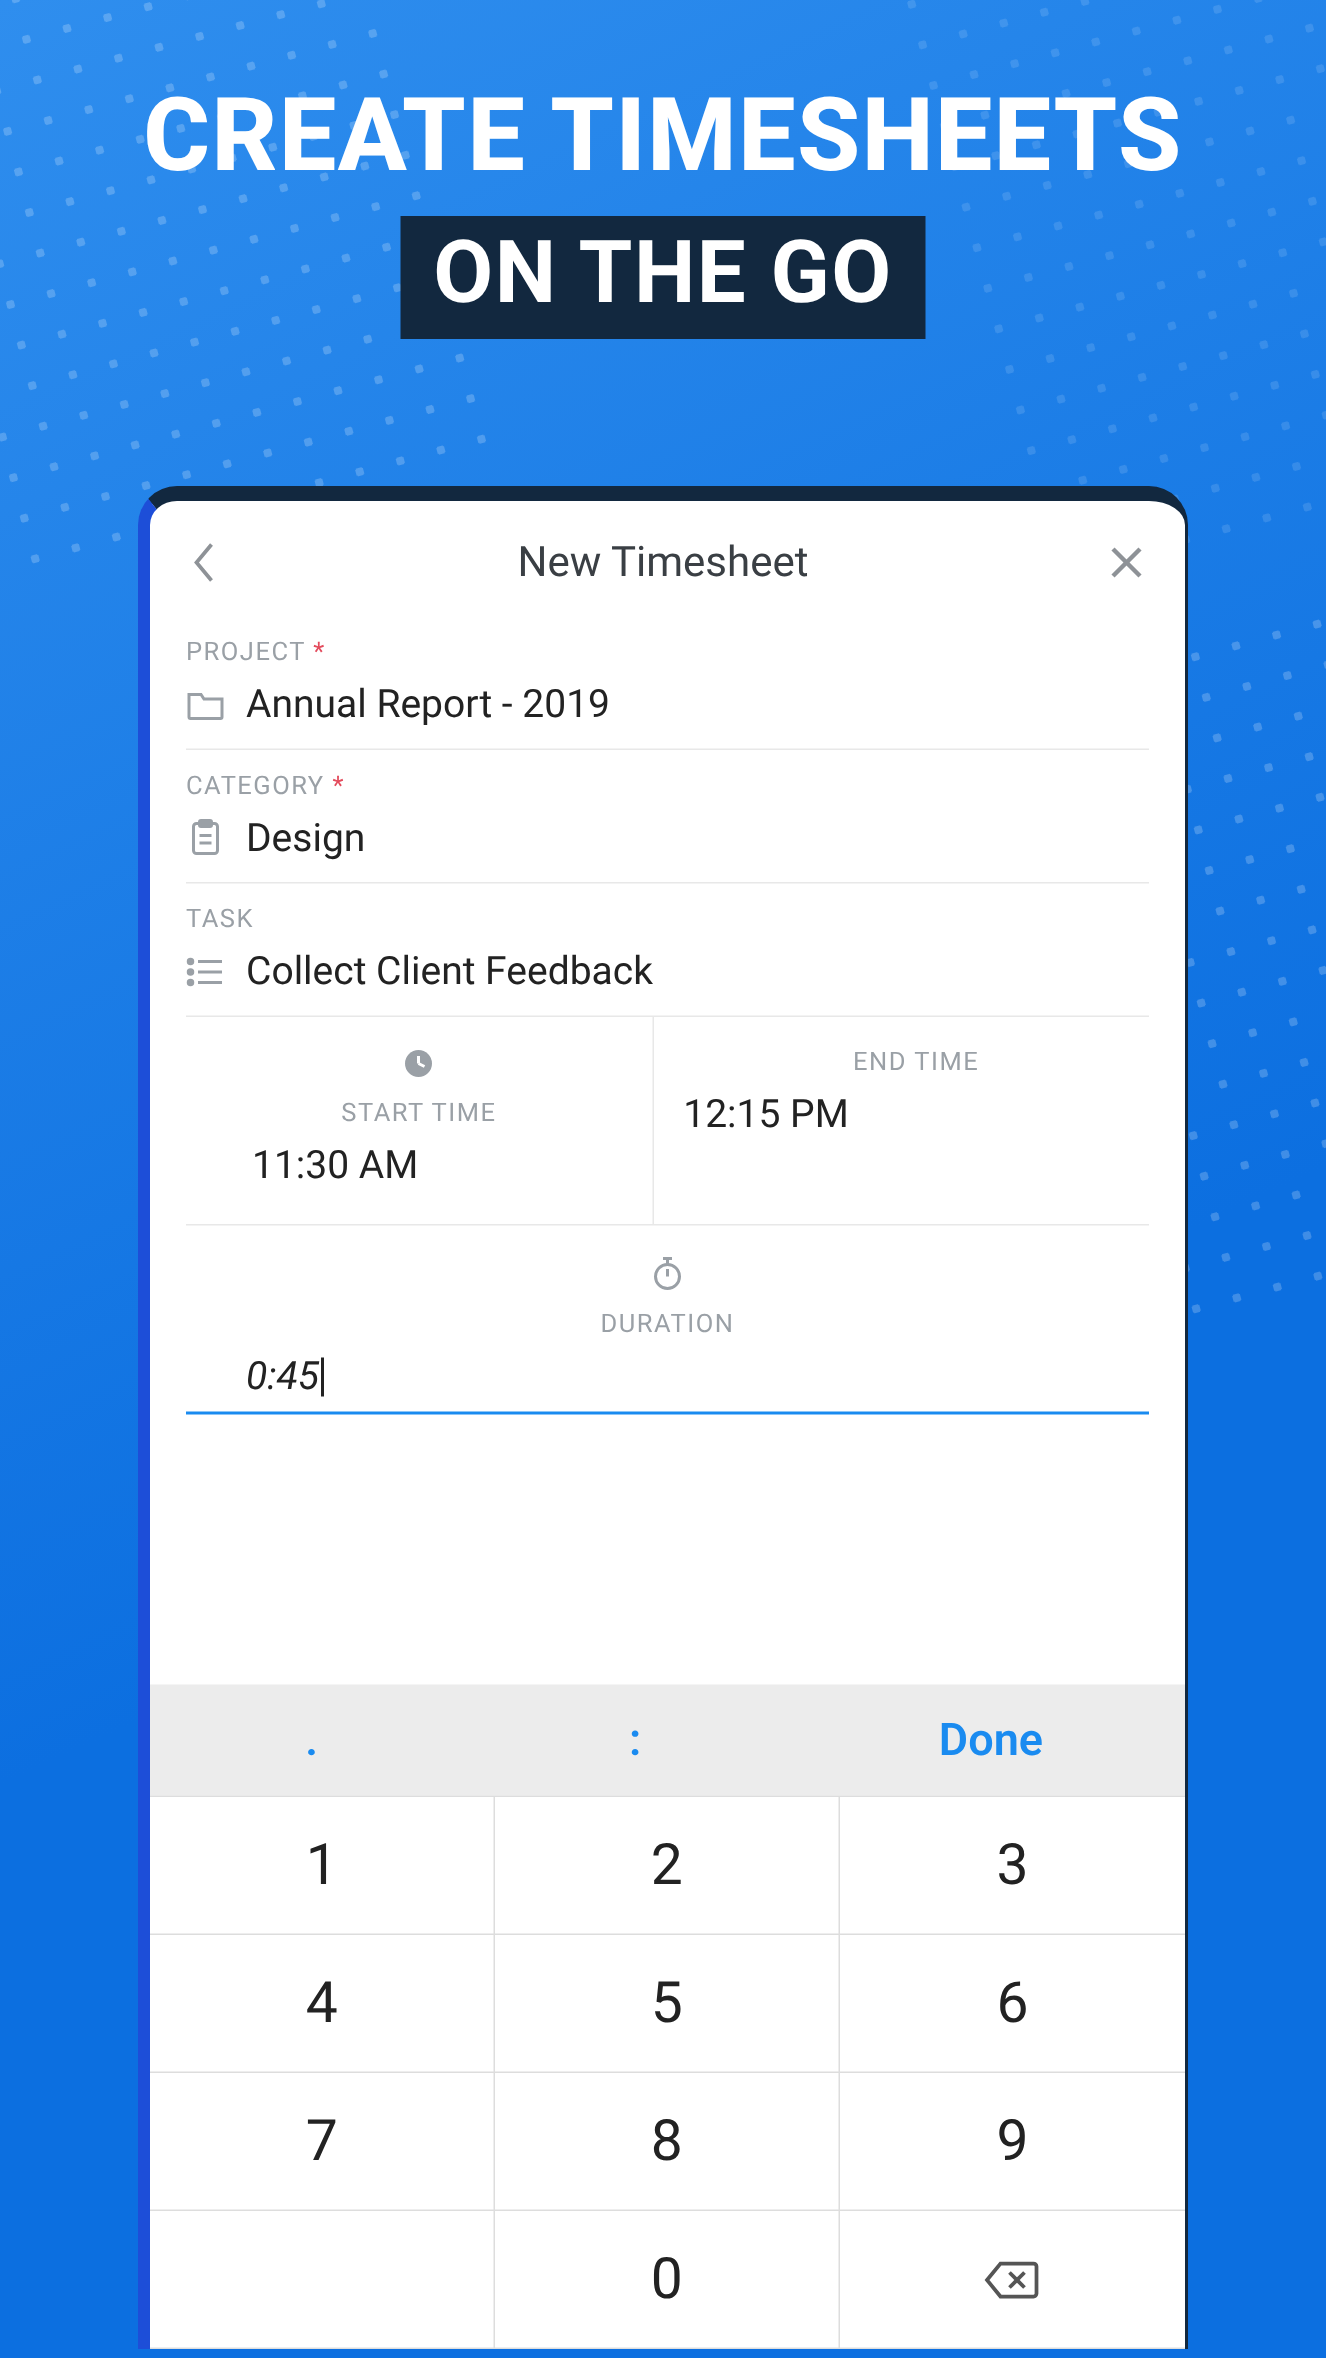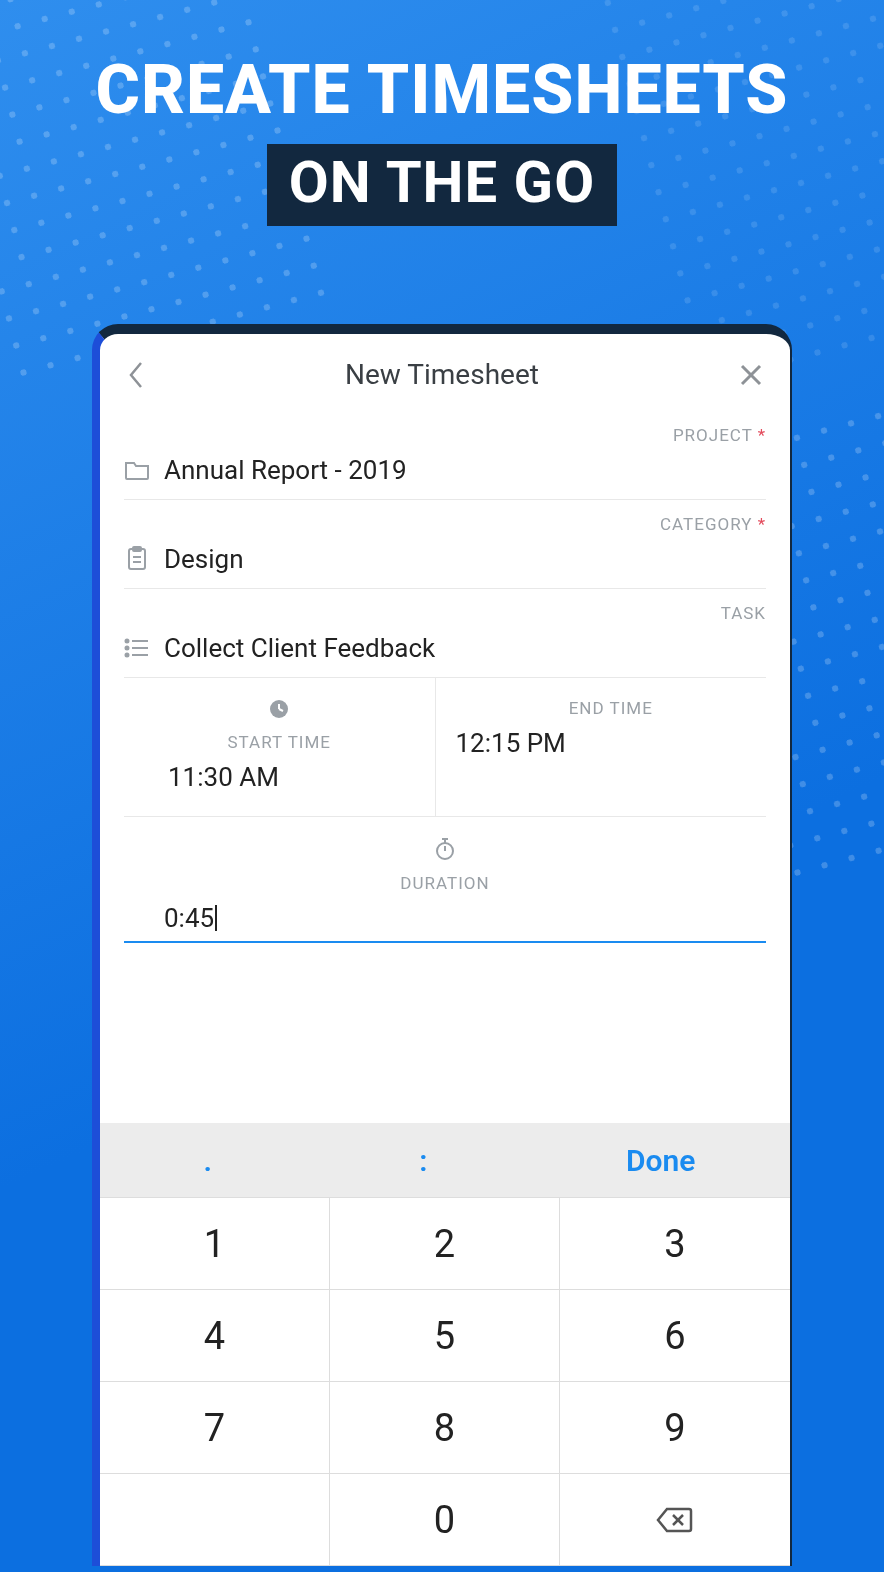--- a/index.html
+++ b/index.html
@@ -70,42 +70,42 @@
     justify-content: space-between;
     padding: 24px 26px 20px;
   }
   .header-title {
     font-size: 28px;
     color: #3a3f44;
     font-weight: 400;
   }
   .icon-btn { color: #8e9297; cursor: pointer; display:flex; align-items:center; justify-content:center; }
   .form { padding: 0 24px; }
-  .field { border-bottom: 1px solid #e8e8e8; padding: 14px 0 14px; text-align: right; }
+  .field { border-bottom: 1px solid #e8e8e8; padding: 14px 0 14px; }
   .field-label {
     font-size: 17px;
     letter-spacing: 1px;
     color: #9aa0a6;
     margin-bottom: 10px;
     text-transform: uppercase;
   }
   .req { color: #e34b5c; }
   .field-value-row { display:flex; align-items:center; gap:14px; }
   .field-value { font-size: 26px; color: #222; }
   .field-icon { color: #9aa0a6; flex-shrink:0; width:26px; display:flex; justify-content:center;}
   .time-row { display:flex; border-bottom:1px solid #e8e8e8;}
   .time-col { flex:1; padding: 20px 0 24px; }
   .time-col + .time-col { border-left:1px solid #e8e8e8; padding-left: 20px;}
   .time-label-row { display:flex; align-items:center; gap:12px; margin-bottom:10px;flex-direction:column;}
   .time-label { font-size:17px; letter-spacing:1px; color:#9aa0a6; text-transform:uppercase;}
   .time-value { font-size:26px; color:#222; margin-left: 44px;}
   .time-col + .time-col .time-value{ margin-left:0;}
   .duration-field { padding: 20px 0 0;}
   .duration-input-row{ border-bottom: 2px solid #1a8bf0; padding-bottom:8px; margin-top:10px;}
-  .duration-value { font-size:26px; color:#222; margin-left:40px; display:inline-flex; align-items:center;}
+  .duration-value { font-size:26px; color:#222; margin-left:40px; display:inline-flex; align-items:center;font-style:italic;}
   .cursor { display:inline-block; width:2px; height:26px; background:#222; margin-left:1px; vertical-align:middle;}
   .keyboard {
     margin-top: auto;
     width:100%;
     background:#fff;
   }
   .kb-toolbar {
     background:#ececec;
     display:flex;
     height:74px;

